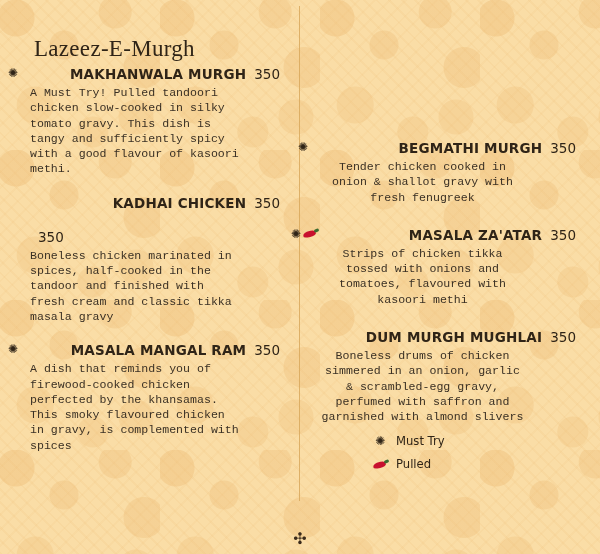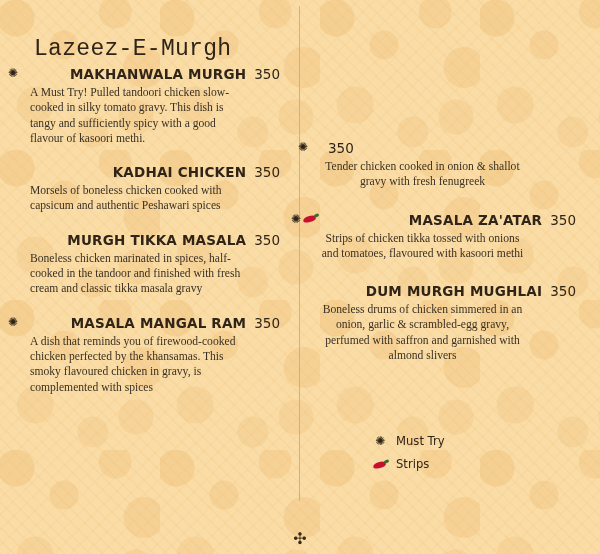--- a/index.html
+++ b/index.html
@@ -62,21 +62,21 @@
   #left-column { left: 30px; width: 250px; }
   #right-column { left: 320px; width: 256px; }
 
   .menu-title {
     position: absolute;
     left: 34px;
     top: 36px;
     font-size: 23px;
     letter-spacing: 0.3px;
     color: #2f2417;
-    font-family: Liberation Mono, monospace;
+    font-family: Liberation Serif, serif;
     font-weight: 400;
   }
 
   .item {
     margin-bottom: 15px;
     position: relative;
   }
   .item-head {
     display: flex;
     align-items: baseline;
@@ -141,21 +141,21 @@
     color: #2f2417;
     font-family: "DejaVu Sans", sans-serif;
     margin-left: 8px;
     white-space: nowrap;
   }
   .item-desc {
     margin-top: 3px;
     font-size: 11.6px;
     line-height: 1.32;
     color: #3a3024;
-    font-family: Liberation Serif, serif;
+    font-family: Liberation Mono, monospace;
     max-width: 215px;
   }
   .right .item-desc { max-width: 205px; text-align: center; }
 
   #legend {
     position: absolute;
     left: 372px;
     top: 434px;
     width: 160px;
   }
@@ -194,26 +194,24 @@
         <span class="item-price">350</span>
       </div>
       <div class="item-desc">A Must Try! Pulled tandoori chicken slow-cooked in silky tomato gravy. This dish is tangy and sufficiently spicy with a good flavour of kasoori methi.</div>
     </div>
 
     <div class="item" style="margin-top:18px;">
       <div class="item-head">
         <span class="item-name">KADHAI CHICKEN</span>
         <span class="item-price">350</span>
       </div>
-      <div class="item-desc">Morsels of boneless chicken cooked with capsicum and authentic Peshawari spices</div>
     </div>
 
     <div class="item" style="margin-top:18px;">
       <div class="item-head">
-        <span class="item-name">MURGH TIKKA MASALA</span>
         <span class="item-price">350</span>
       </div>
       <div class="item-desc">Boneless chicken marinated in spices, half-cooked in the tandoor and finished with fresh cream and classic tikka masala gravy</div>
     </div>
 
     <div class="item" style="margin-top:18px;">
       <div class="item-head">
         <span class="badges">
           <span class="must-try-icon">✺</span>
         </span>
@@ -224,20 +222,21 @@
     </div>
   </div>
 
   <div class="col right" id="right-column" style="top:140px;">
 
     <div class="item">
       <div class="item-head">
         <span class="badges">
           <span class="must-try-icon">✺</span>
         </span>
+        <span class="item-name">BEGMATHI MURGH</span>
         <span class="item-price">350</span>
       </div>
       <div class="item-desc">Tender chicken cooked in onion &amp; shallot gravy with fresh fenugreek</div>
     </div>
 
     <div class="item" style="margin-top:22px;">
       <div class="item-head">
         <span class="badges wide">
           <span class="must-try-icon">✺</span>
           <span class="chili-icon"></span>
@@ -261,18 +260,18 @@
     <div class="legend-row">
       <span class="legend-icon-cell">
         <span class="must-try-icon">✺</span>
       </span>
       <span>Must Try</span>
     </div>
     <div class="legend-row">
       <span class="legend-icon-cell">
         <span class="chili-icon"></span>
       </span>
-      <span>Strips</span>
+      <span>Pulled</span>
     </div>
   </div>
 
   <div class="footer-ornament">✣</div>
 </div>
 
 </body></html>

